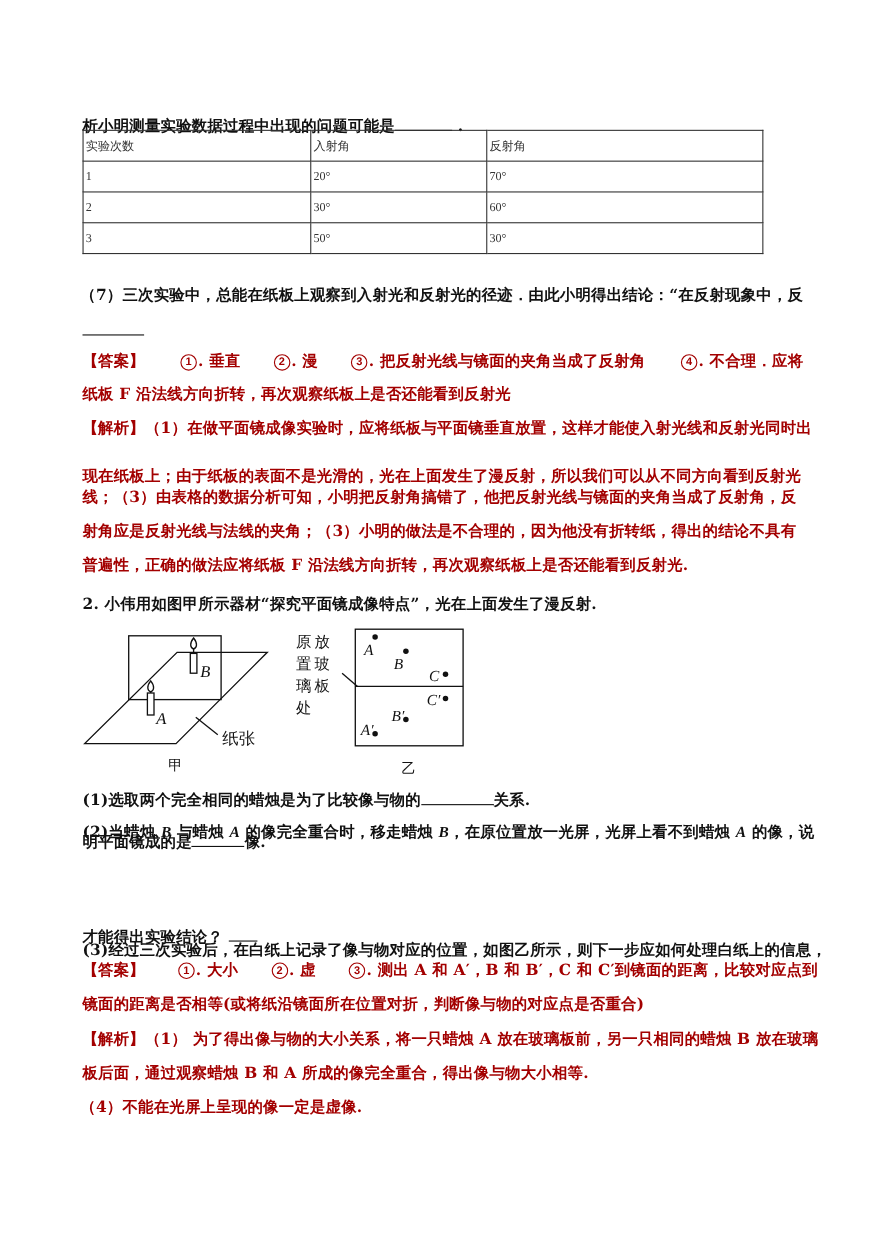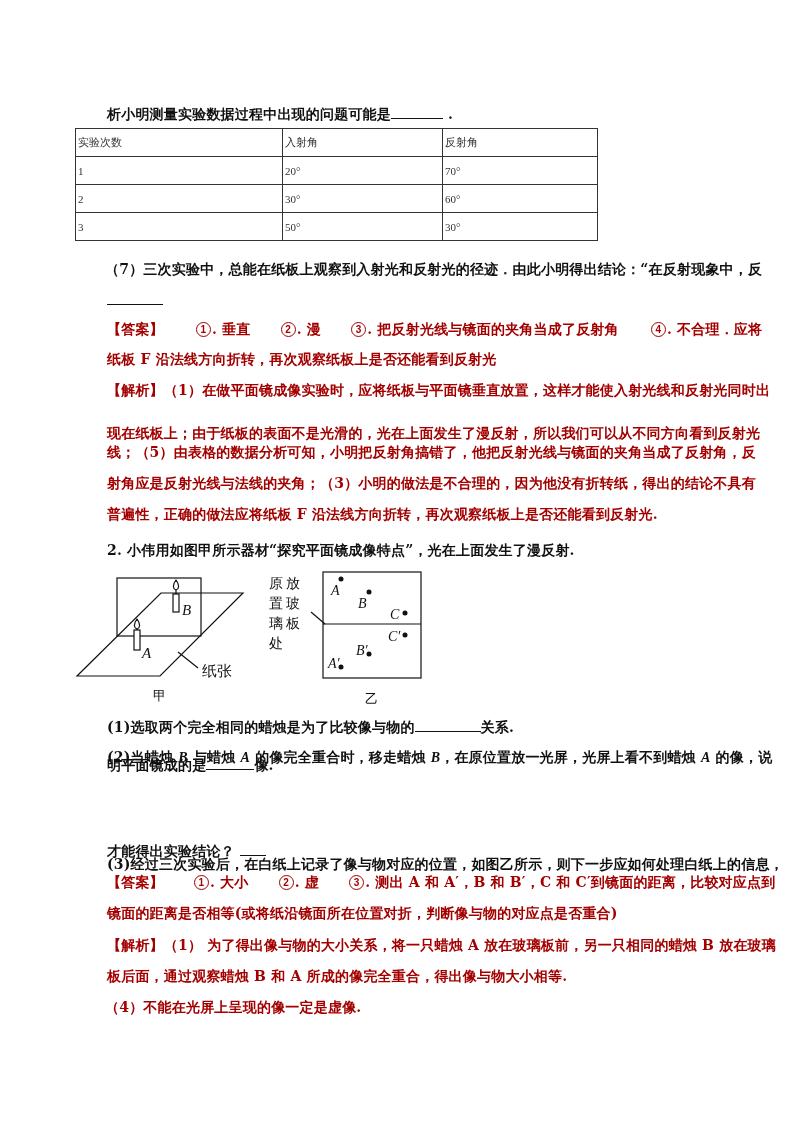--- a/index.html
+++ b/index.html
@@ -5,32 +5,32 @@
   html, body { margin: 0; padding: 0; background: #ffffff; }
   body {
     width: 794px; height: 1123px; position: relative; overflow: hidden;
     font-family: "DejaVu Serif", "Liberation Serif", serif;
     color: #111111;
   }
   .line {
     position: absolute; left: 75px; font-size: 14px; line-height: 18px;
     white-space: nowrap; letter-spacing: 0.2px;
   }
-  .bold { font-weight: bold; margin-left: 32px; }
+  .bold { font-weight: bold; }
   .red { color: #a30000; }
   .blank { display: inline-block; border-bottom: 1px solid #111; height: 14px; vertical-align: baseline; }
   .it { font-style: italic; font-family: "Liberation Serif", serif; font-weight: bold; }
   .gap { display: inline-block; }
   .circ {
     display: inline-block; width: 13px; height: 13px; border: 1.5px solid #a30000; border-radius: 50%;
     font-size: 10px; line-height: 13px; text-align: center; font-weight: bold; color: #a30000;
     vertical-align: 1px; margin-right: 1px; font-family: "Liberation Sans", sans-serif;
   }
   table.data {
-    position: absolute; left: 75px; top: 128px; width: 523px;
+    position: absolute; left: 75px; top: 118px; width: 619px;
     border-collapse: collapse; font-family: "Liberation Serif", serif; font-size: 11px; color: #333;
   }
   table.data td {
     border: 1.5px solid #333; height: 27px; padding: 0 2px; vertical-align: middle;
   }
   .diagram { position: absolute; }
 </style>
 </head>
 <body>
 
@@ -79,21 +79,21 @@
   <span class="circ">3</span><span>. 把反射光线与镜面的夹角当成了反射角</span>
   <span class="gap" style="width:22px;"></span>
   <span class="circ">4</span><span>. 不合理．应将</span>
 </div>
 <div class="line bold red" style="top:350px;">纸板 F 沿法线方向折转，再次观察纸板上是否还能看到反射光</div>
 
 <div class="line bold red" style="top:381px;">
   <span>【解析】</span><span>（1）在做平面镜成像实验时，应将纸板与平面镜垂直放置，这样才能使入射光线和反射光同时出</span>
 </div>
 <div class="line bold red" style="top:424px;text-align:center;">现在纸板上；由于纸板的表面不是光滑的，光在上面发生了漫反射，所以我们可以从不同方向看到反射光</div>
-<div class="line bold red" style="top:443px;">线；（5）由表格的数据分析可知，小明把反射角搞错了，他把反射光线与镜面的夹角当成了反射角，反</div>
+<div class="line bold red" style="top:443px;">线；（3）由表格的数据分析可知，小明把反射角搞错了，他把反射光线与镜面的夹角当成了反射角，反</div>
 <div class="line bold red" style="top:474px;">射角应是反射光线与法线的夹角；（3）小明的做法是不合理的，因为他没有折转纸，得出的结论不具有</div>
 <div class="line bold red" style="top:505px;">普遍性，正确的做法应将纸板 F 沿法线方向折转，再次观察纸板上是否还能看到反射光.</div>
 
 <div class="line bold" style="top:541px;">
   <span>2.</span>
   <span>小伟用如图甲所示器材“探究平面镜成像特点”，光在上面发生了漫反射.</span>
 </div>
 
 <svg class="diagram" style="left:65px; top:570px;" width="190" height="135" viewBox="0 0 190 135">
   <g stroke="#111" stroke-width="1.2" fill="none">

